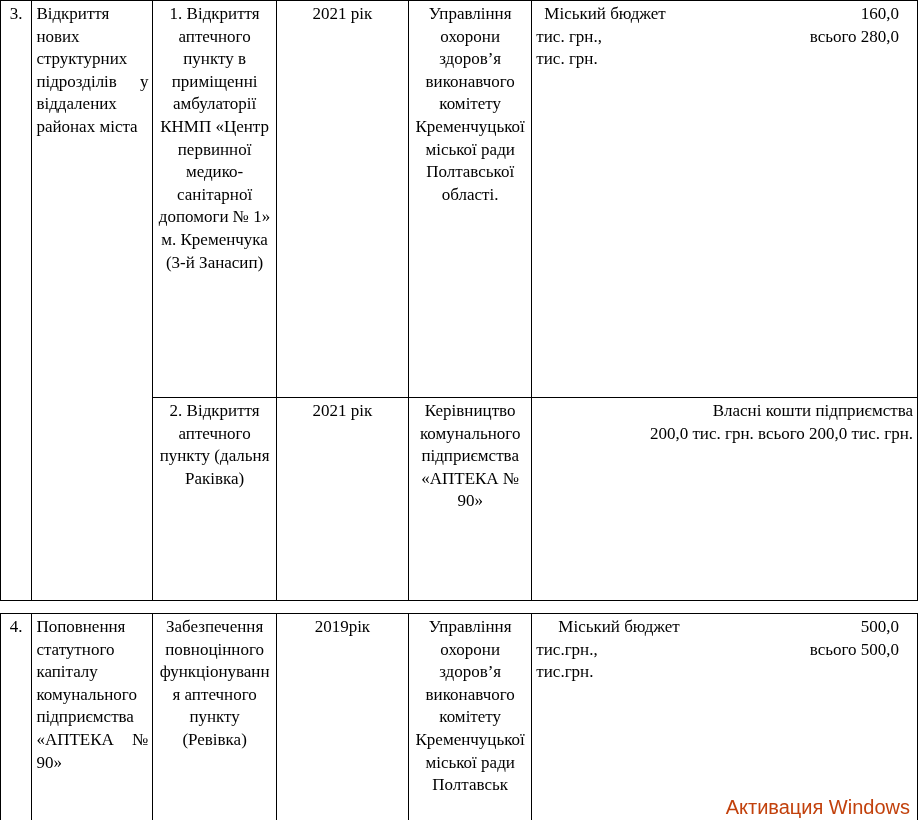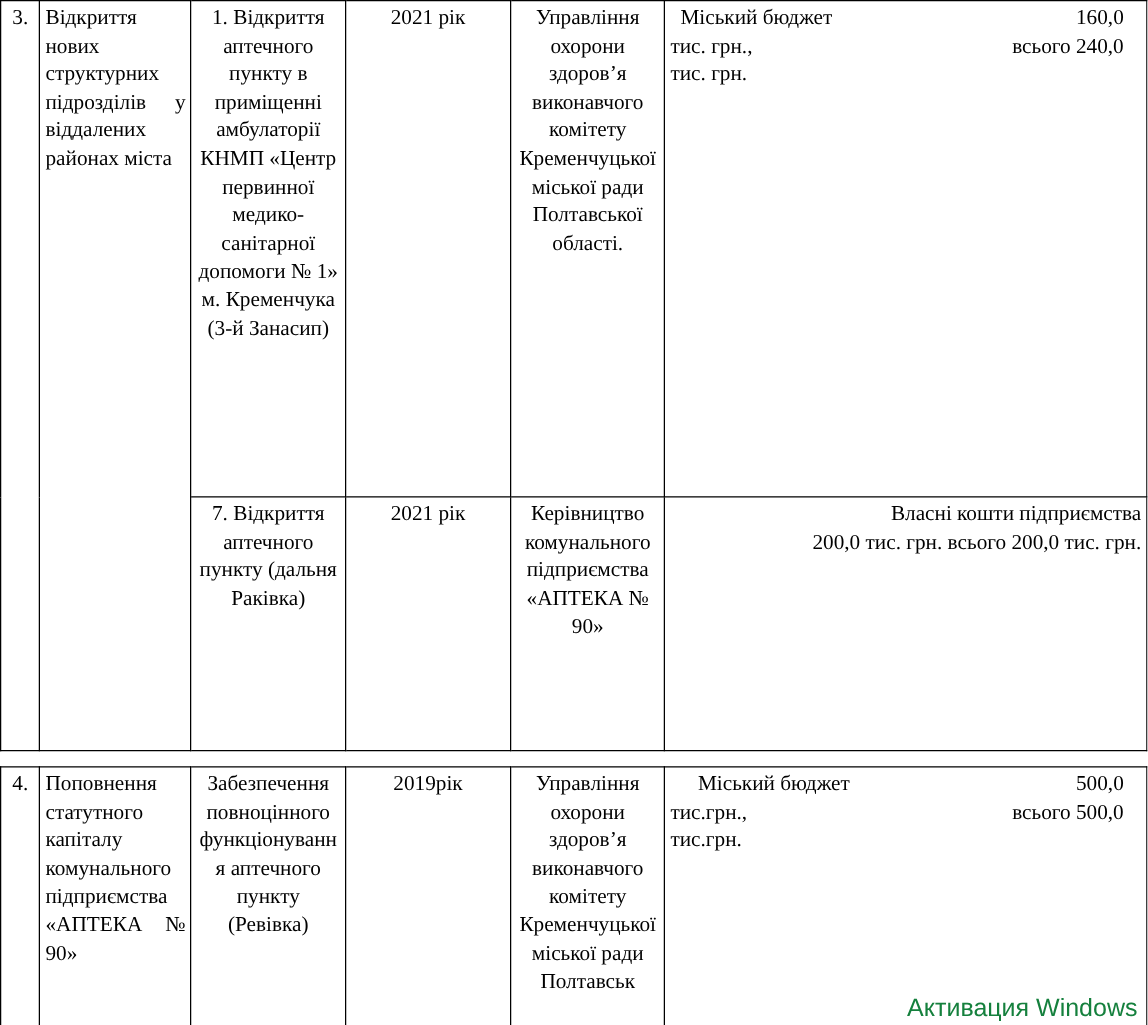--- a/index.html
+++ b/index.html
@@ -66,21 +66,21 @@
   }
   .fin-indent {
     padding-left: 22px;
   }
 
   .watermark {
     position: absolute;
     right: 8px;
     bottom: 2px;
     text-align: left;
-    color: #15803d;
+    color: #c2410c;
     font-family: "Liberation Sans", sans-serif;
     pointer-events: none;
     user-select: none;
     z-index: 5;
   }
   .watermark .wm-title {
     font-size: 20px;
     line-height: 1.1;
     display: block;
   }
@@ -125,32 +125,32 @@
         <span>Управління охорони здоров’я виконавчого комітету Кременчуцької міської ради Полтавської області.</span>
       </td>
       <td class="no-top-border">
         <div class="fin-block">
           <div class="fin-row">
             <span class="fin-lead">Міський бюджет</span>
             <span class="fin-tail">160,0</span>
           </div>
           <div class="fin-row">
             <span>тис. грн.,</span>
-            <span class="fin-tail">всього 240,0</span>
+            <span class="fin-tail">всього 280,0</span>
           </div>
           <div class="fin-right fin-tail" style="padding-right:52px;">
             <span>тис. грн.</span>
           </div>
         </div>
       </td>
     </tr>
 
     <tr>
       <td class="ta-center" style="height:198px;">
-        <span>7. Відкриття аптечного пункту (дальня Раківка)</span>
+        <span>2. Відкриття аптечного пункту (дальня Раківка)</span>
       </td>
       <td class="ta-center">
         <span>2021 рік</span>
       </td>
       <td class="ta-center">
         <span>Керівництво комунального підприємства «АПТЕКА № 90»</span>
       </td>
       <td>
         <div class="fin-block">
           <div class="fin-center">

